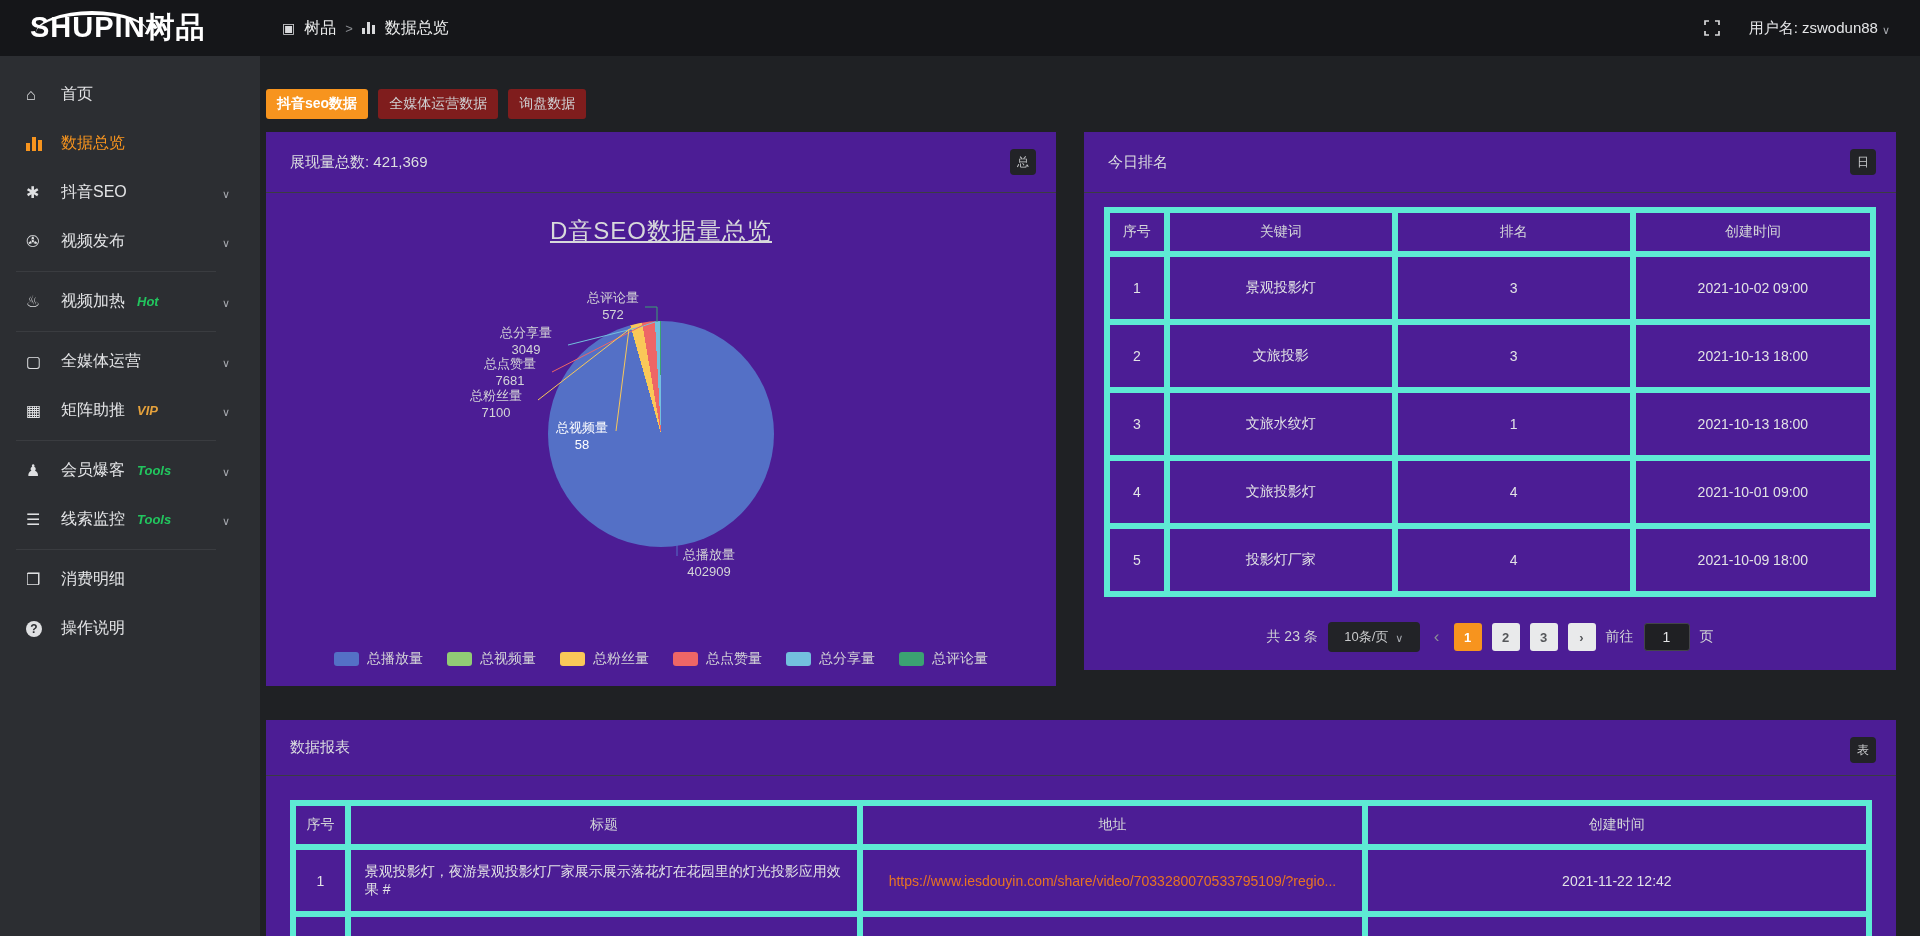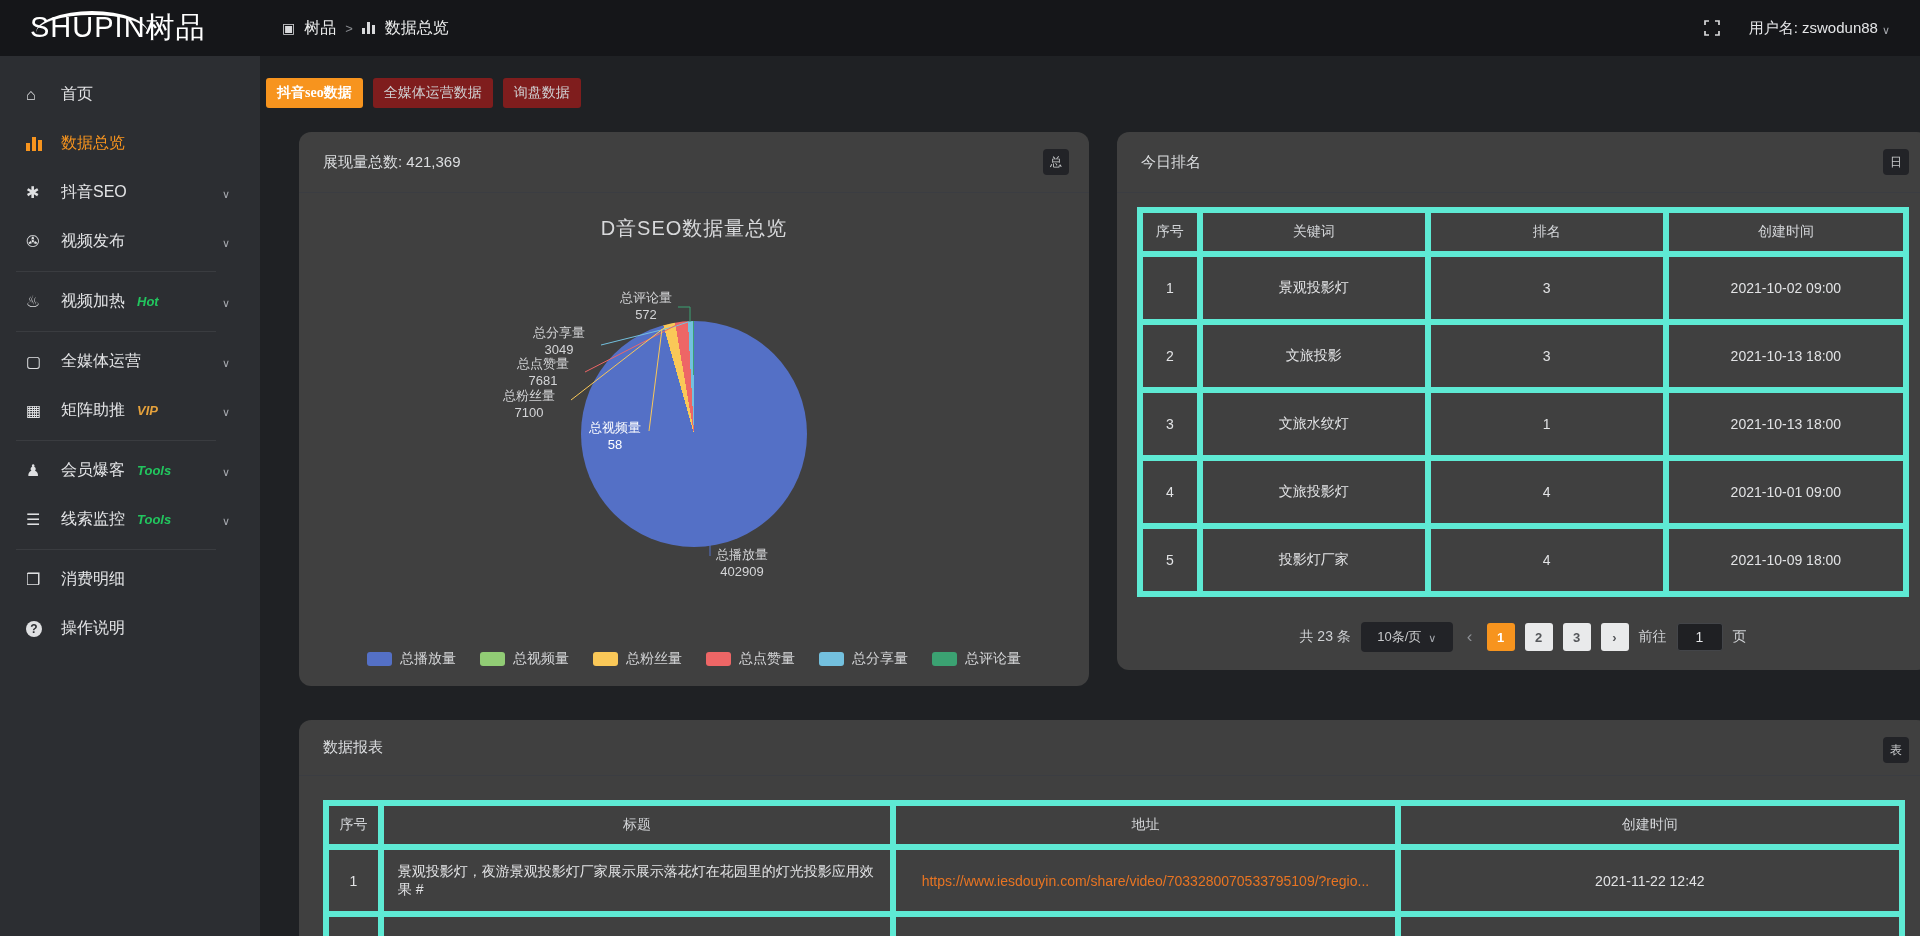--- a/index.html
+++ b/index.html
@@ -2,21 +2,21 @@
 <html><head>
 <meta charset="utf-8">
 <style>
   * { margin:0; padding:0; box-sizing:border-box; }
   html,body { width:1920px; height:936px; overflow:hidden; background:#1f2124;
               font-family:"Liberation Sans","DejaVu Sans",sans-serif; color:#e4e5e7; }
 
   
   .topbar { position:absolute; left:0; top:0; width:1920px; height:56px; background:#151619;
             display:flex; align-items:center; z-index:5; }
-  .logo { position:relative; width:260px; padding-left:30px; font-size:29px; font-weight:normal;
+  .logo { position:relative; width:260px; padding-left:30px; font-size:29px; font-weight:bold;
           letter-spacing:1px; color:#fff; white-space:nowrap; }
   .logo-arc { position:absolute; left:36px; top:3px; width:112px; height:22px;
               border-top:4px solid #fff; border-radius:50% 50% 0 0 / 100% 100% 0 0; }
   .crumb { display:flex; align-items:center; gap:9px; font-size:16px; color:#eceded; margin-left:22px; }
   .bc-sq { font-size:14px; color:#d8d9db; }
   .crumb .sep { color:#8a8d91; font-size:13px; }
   .topbar-right { margin-left:auto; display:flex; align-items:center; gap:26px; padding-right:30px; }
   .fs-btn { width:20px; height:20px; cursor:pointer; display:flex; align-items:center; }
   .user { font-size:15px; color:#e5e6e8; display:flex; align-items:center; gap:4px; }
   .chev::before { content:"∨"; font-size:11px; color:#a7aab0; }
@@ -39,41 +39,41 @@
             font-size:12px; font-weight:bold; align-items:center; justify-content:center; display:inline-flex; }
   .bars-icon { display:inline-block; width:16px; height:14px;
     background-image:linear-gradient(currentColor,currentColor),linear-gradient(currentColor,currentColor),linear-gradient(currentColor,currentColor);
     background-size:4px 8px,4px 14px,4px 11px; background-position:0 100%,6px 100%,12px 100%;
     background-repeat:no-repeat; color:#dfe0e2; }
   .side-item.active .bars-icon { color:#f7941e; }
   .crumb .bars-icon { width:14px; height:12px; background-size:3px 6px,3px 12px,3px 9px;
                       background-position:0 100%,5px 100%,10px 100%; color:#d8d9db; }
 
   
-  .tabs { position:absolute; left:266px; top:78px; display:flex; gap:10px;font-family:Liberation Serif, serif; }
+  .tabs { position:absolute; left:266px; top:89px; display:flex; gap:10px; }
   .tab { height:30px; padding:0 11px; display:flex; align-items:center; font-size:14px;
          background:#7f1d1d; color:#d0d1d3; border-radius:3px; cursor:pointer; }
   .tab.active { background:#f7941e; color:#fff; font-weight:bold; }
 
   
-  .panel { position:absolute; background:#404040; border-radius:12px;margin-left:33px; }
+  .panel { position:absolute; background:#4c1d95; border-radius:0; }
   .panel-head { height:61px; border-bottom:1px solid #3b3d42; display:flex; align-items:center;
                 padding:0 24px; font-size:15px; color:#dcdee0; position:relative; }
   .corner-btn { position:absolute; right:20px; top:17px; width:26px; height:26px; background:#222327;
                 border-radius:4px; color:#c9cbcd; font-size:12px; display:flex; align-items:center;
                 justify-content:center; cursor:pointer; }
   .p-chart { left:266px; top:132px; width:790px; height:554px; }
   .p-rank  { left:1084px; top:132px; width:812px; height:538px; }
   .p-report{ left:266px; top:720px; width:1630px; height:262px; }
   .p-report .panel-head { height:56px; }
 
   
   .chart-body { position:absolute; left:0; right:0; top:61px; bottom:0; }
-  .chart-title { position:absolute; top:22px; left:0; right:0; text-align:center; font-size:20px;
-                 color:#d8d9db; font-weight:500; letter-spacing:1px; }
+  .chart-title { position:absolute; top:22px; left:0; right:0; text-align:center; font-size:24px;
+                 color:#d8d9db; font-weight:500; letter-spacing:1px;text-decoration:underline; }
   .pie { position:absolute; left:282px; top:128px; width:226px; height:226px; border-radius:50%; }
   .pie-label { position:absolute; width:84px; text-align:center; font-size:13px; line-height:17px; color:#d4d5d7; }
   .pl-comment{ left:305px; top:96px; } .pl-share{ left:218px; top:131px; }
   .pl-like{ left:202px; top:162px; }  .pl-fans{ left:188px; top:194px; }
   .pl-video{ left:274px; top:226px; color:#fff; } .pl-play{ left:398px; top:353px; width:90px; }
   .leader-svg { position:absolute; inset:0; pointer-events:none; }
   .legend { position:absolute; left:0; right:0; bottom:18px; display:flex; justify-content:center;
             align-items:center; gap:24px; }
   .legend-item { display:flex; align-items:center; gap:8px; font-size:14px; color:#d4d5d7; cursor:pointer; }
   .legend-item .swatch { width:25px; height:14px; border-radius:3px; display:inline-block; }

